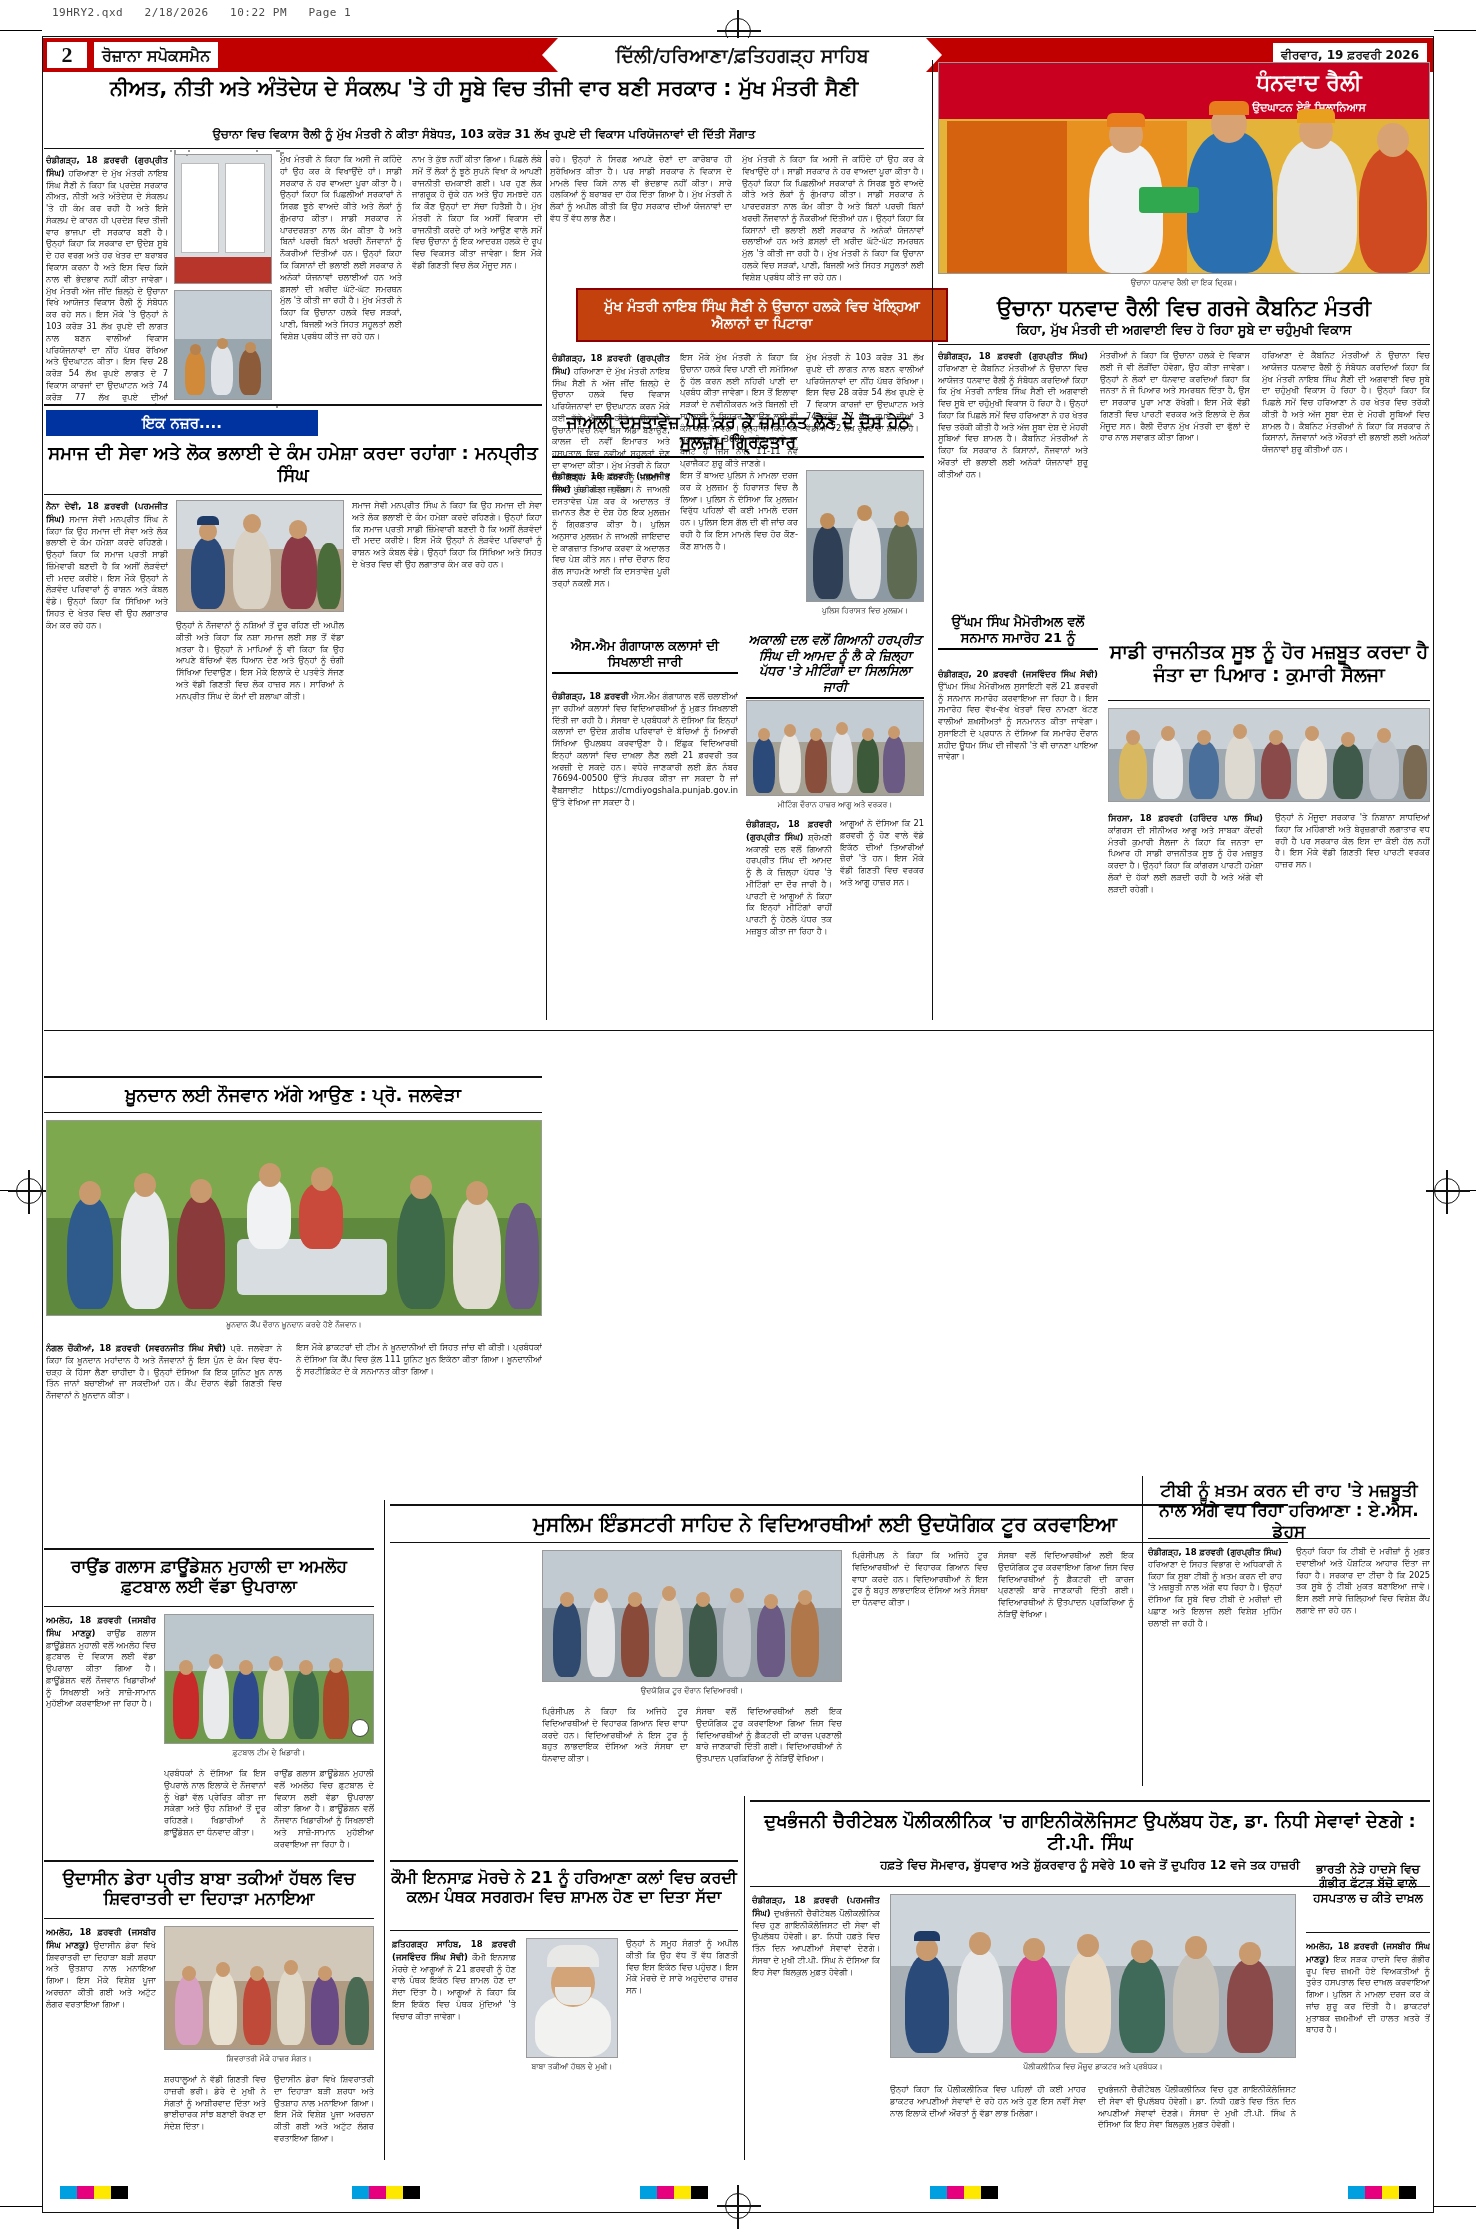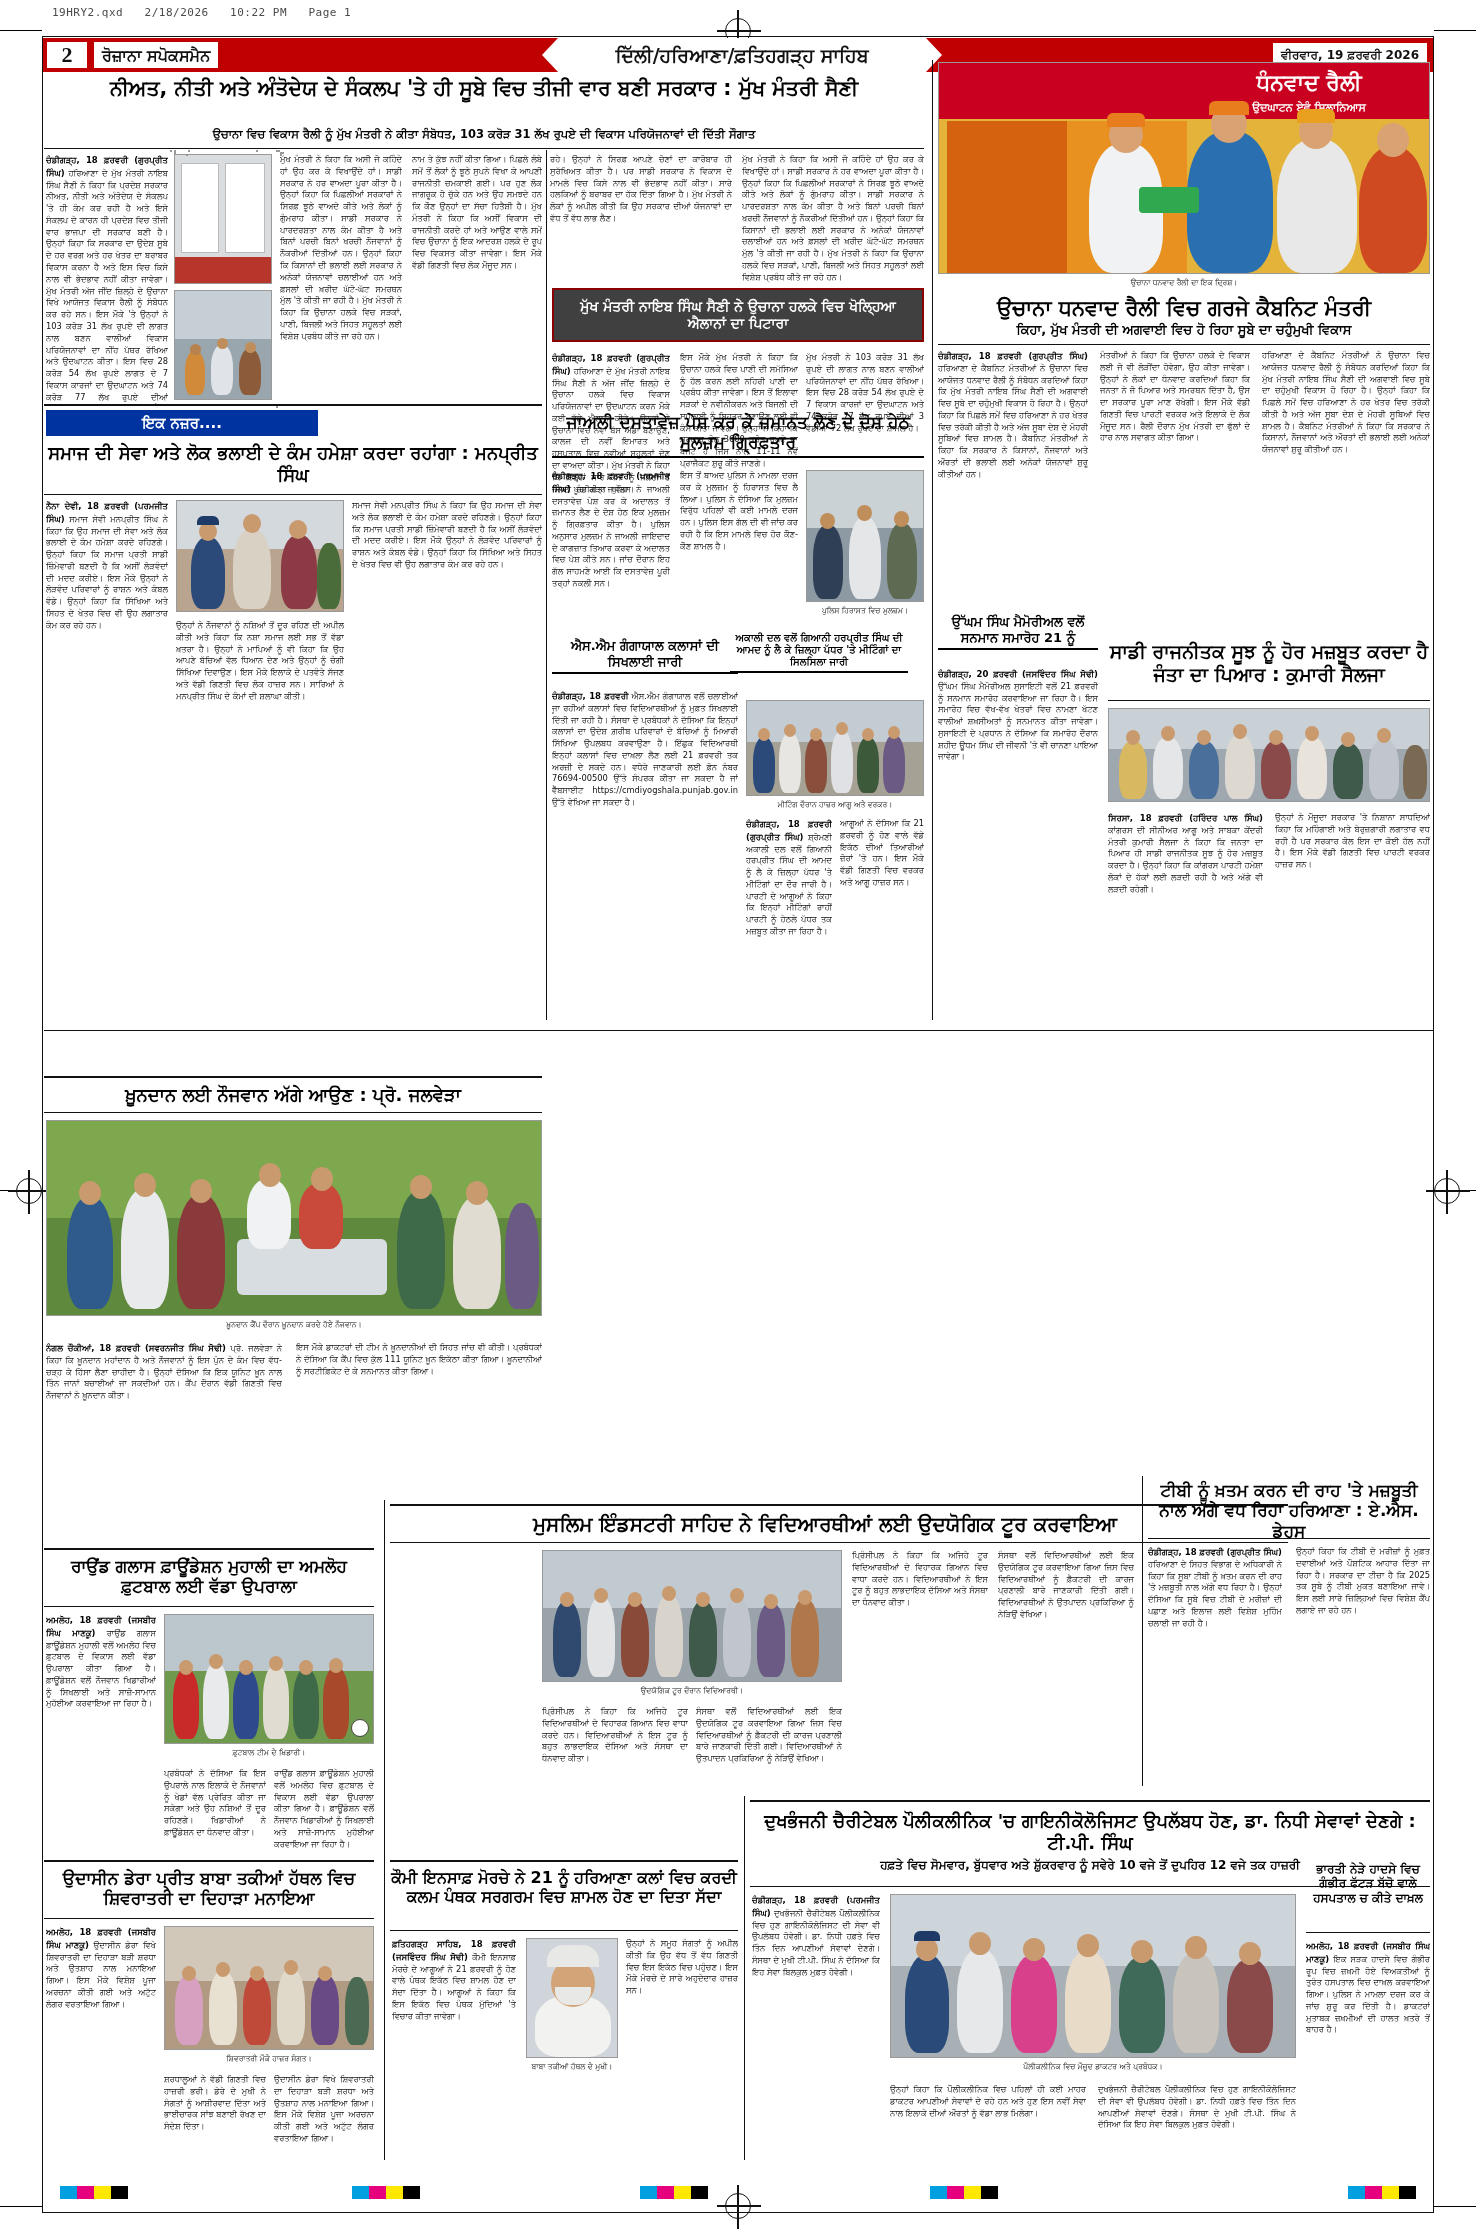--- a/index.html
+++ b/index.html
@@ -86,25 +86,26 @@
   .body-col {
     position:absolute;
     font-size:8.3px; line-height:1.42; color:#111;
     text-align:justify;
     overflow:hidden;
     word-break:break-word;
     hyphens:auto;
   }
   .hl-box {
     position:absolute;
-    background:#404040; color:#fff;
+    background:#c2410c; color:#fff;
     border:2px solid #8a0000;
     display:flex; align-items:center; justify-content:center;
     text-align:center; font-weight:bold; line-height:1.18;
     padding:3px 6px;
+    margin-left:24px;
   }
   .hl-plain {
     position:absolute; font-weight:bold; color:#000;
     text-align:center; line-height:1.2;
   }
   .hl-under {
     position:absolute; font-weight:bold; color:#000;
     text-align:center; line-height:1.2;
     border-bottom:2px solid #000; padding-bottom:3px;
   }
@@ -310,21 +311,21 @@
   </div>
   <div class="cap" style="left:806px;top:606px;width:118px;">ਪੁਲਿਸ ਹਿਰਾਸਤ ਵਿਚ ਮੁਲਜ਼ਮ।</div>
 
   <div class="hl-under" style="left:552px;top:638px;width:186px;font-size:13px;">ਐਸ.ਐਮ ਗੰਗਾਯਾਲ ਕਲਾਸਾਂ ਦੀ ਸਿਖਲਾਈ ਜਾਰੀ</div>
   <div class="body-col" style="left:552px;top:690px;width:186px;height:330px;">
     <span class="byline">ਚੰਡੀਗੜ੍ਹ, 18 ਫ਼ਰਵਰੀ</span>
     <span>ਐਸ.ਐਮ ਗੰਗਾਯਾਲ ਵਲੋਂ ਚਲਾਈਆਂ ਜਾ ਰਹੀਆਂ ਕਲਾਸਾਂ ਵਿਚ ਵਿਦਿਆਰਥੀਆਂ ਨੂੰ ਮੁਫ਼ਤ ਸਿਖਲਾਈ ਦਿੱਤੀ ਜਾ ਰਹੀ ਹੈ। ਸੰਸਥਾ ਦੇ ਪ੍ਰਬੰਧਕਾਂ ਨੇ ਦੱਸਿਆ ਕਿ ਇਨ੍ਹਾਂ ਕਲਾਸਾਂ ਦਾ ਉਦੇਸ਼ ਗ਼ਰੀਬ ਪਰਿਵਾਰਾਂ ਦੇ ਬੱਚਿਆਂ ਨੂੰ ਮਿਆਰੀ ਸਿੱਖਿਆ ਉਪਲਬਧ ਕਰਵਾਉਣਾ ਹੈ। ਇੱਛੁਕ ਵਿਦਿਆਰਥੀ ਇਨ੍ਹਾਂ ਕਲਾਸਾਂ ਵਿਚ ਦਾਖ਼ਲਾ ਲੈਣ ਲਈ 21 ਫ਼ਰਵਰੀ ਤਕ ਅਰਜ਼ੀ ਦੇ ਸਕਦੇ ਹਨ। ਵਧੇਰੇ ਜਾਣਕਾਰੀ ਲਈ ਫ਼ੋਨ ਨੰਬਰ 76694-00500 ਉੱਤੇ ਸੰਪਰਕ ਕੀਤਾ ਜਾ ਸਕਦਾ ਹੈ ਜਾਂ ਵੈੱਬਸਾਈਟ https://cmdiyogshala.punjab.gov.in ਉੱਤੇ ਵੇਖਿਆ ਜਾ ਸਕਦਾ ਹੈ।</span>
   </div>
 
   <div class="hl-under" style="left:552px;top:636px;width:0;"></div>
-  <div class="hl-under" style="left:730px;top:632px;width:178px;font-size:10px;">ਅਕਾਲੀ ਦਲ ਵਲੋਂ ਗਿਆਨੀ ਹਰਪ੍ਰੀਤ ਸਿੰਘ ਦੀ ਆਮਦ ਨੂੰ ਲੈ ਕੇ ਜ਼ਿਲ੍ਹਾ ਪੱਧਰ 'ਤੇ ਮੀਟਿੰਗਾਂ ਦਾ ਸਿਲਸਿਲਾ ਜਾਰੀ</div>
+  <div class="hl-under" style="left:746px;top:632px;width:178px;font-size:13px;font-style:italic;">ਅਕਾਲੀ ਦਲ ਵਲੋਂ ਗਿਆਨੀ ਹਰਪ੍ਰੀਤ ਸਿੰਘ ਦੀ ਆਮਦ ਨੂੰ ਲੈ ਕੇ ਜ਼ਿਲ੍ਹਾ ਪੱਧਰ 'ਤੇ ਮੀਟਿੰਗਾਂ ਦਾ ਸਿਲਸਿਲਾ ਜਾਰੀ</div>
 
   <div class="photo" style="left:552px;top:712px;width:0;height:0;"></div>
 
   <div class="photo" style="left:746px;top:700px;width:178px;height:96px;">
     <div class="sky" style="background:#c4ccd3;"></div>
     <div class="grnd" style="background:#a6a195;"></div>
     <div class="blob" style="left:6px;bottom:2px;width:22px;height:56px;background:#2b4a7a;"></div>
     <div class="head" style="left:11px;bottom:54px;width:12px;height:13px;background:#c99a6e;"></div>
     <div class="blob" style="left:32px;bottom:2px;width:22px;height:60px;background:#e8e6e2;"></div>
     <div class="head" style="left:37px;bottom:58px;width:12px;height:13px;background:#c99a6e;"></div>

